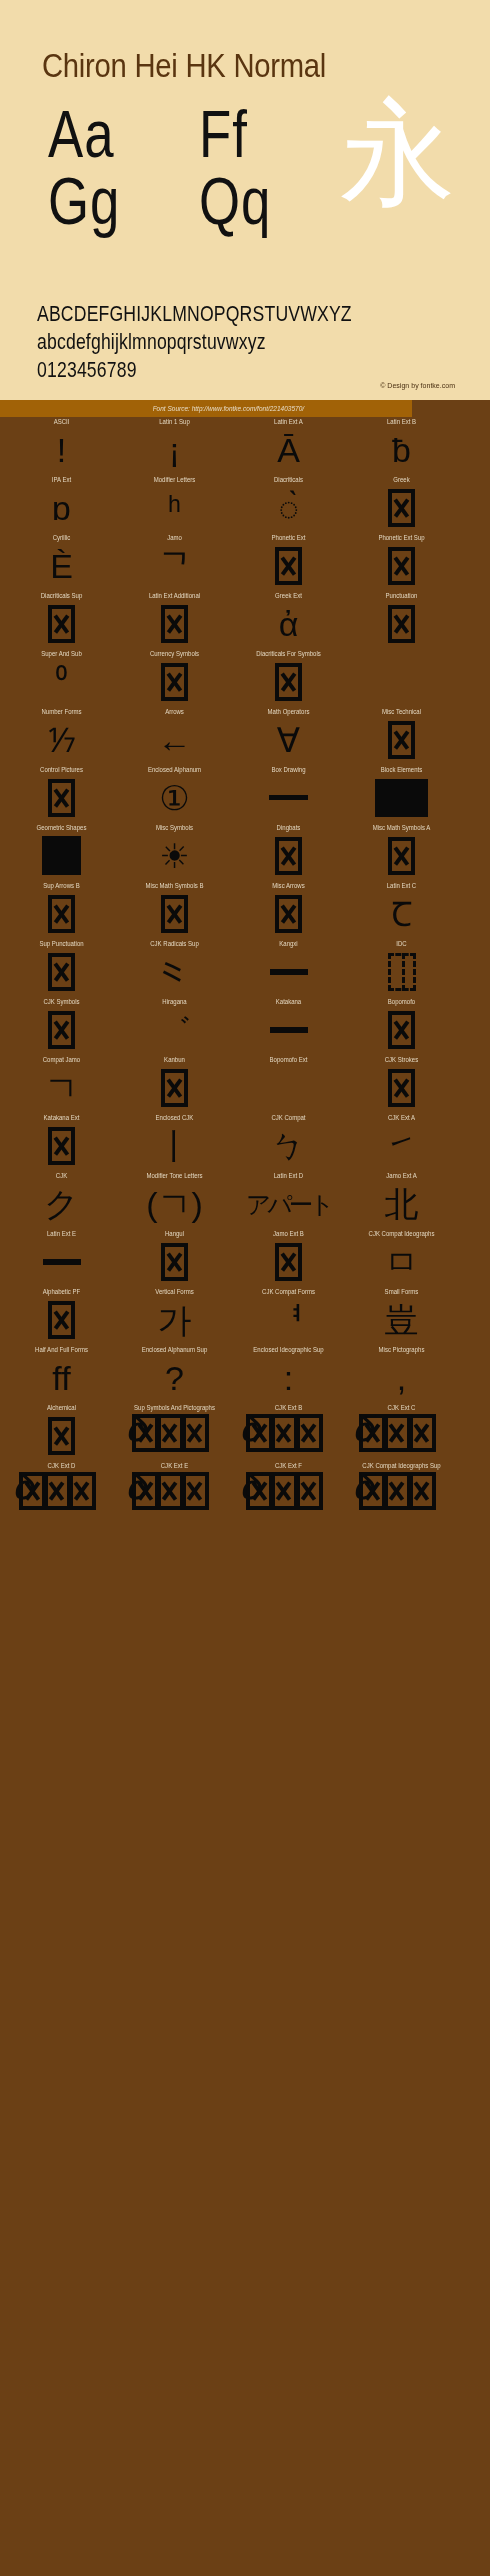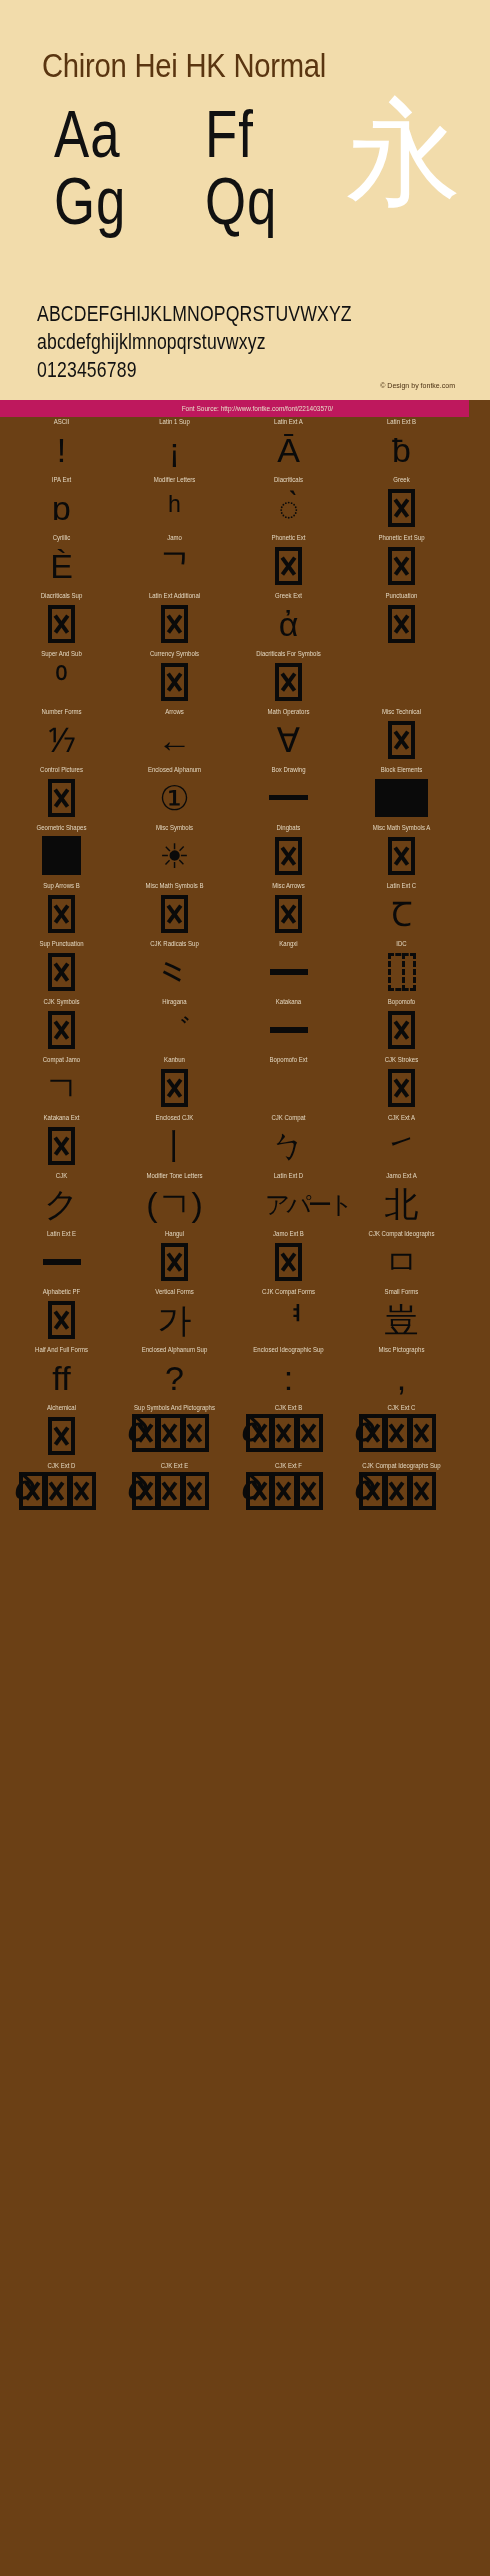--- a/index.html
+++ b/index.html
@@ -33,21 +33,21 @@
     line-height: 1;
     color: #5a3510;
     font-weight: 400;
     letter-spacing: -0.3px;
     white-space: nowrap;
     transform: scaleX(0.86);
     transform-origin: left center;
   }
   .specimen {
     position: absolute;
-    left: 49px;
+    left: 43px;
     top: 101px;
     width: 429px;
     height: 184px;
   }
   .spec-col {
     position: absolute;
     font-size: 66px;
     line-height: 1.02;
     color: #111;
     font-weight: 400;
@@ -86,23 +86,24 @@
     white-space: nowrap;
     transform: scaleX(0.88);
     transform-origin: right top;
   }
 
   
   .source-bar {
     position: absolute;
     left: 0;
     top: 400px;
-    width: 469px;
+    width: 412px;
     height: 17px;
-    background: #be185d;
+    background: #a16207;
+    font-style: italic;
   }
   .source-text {
     position: absolute;
     left: 50%;
     top: 3.7px;
     transform: translateX(-37%) scaleX(0.88);
     font-size: 7.4px;
     color: #e8ddc8;
     white-space: nowrap;
   }
@@ -207,21 +208,21 @@
 
   .hline {
     display: inline-block;
     vertical-align: middle;
     background: #0a0a0a;
     width: 39px;
     height: 4.3px;
   }
   .hline.thick { height: 6.1px; width: 38px; }
 
-  .multi { letter-spacing: -3.7px; text-align: right; }
+  .multi { letter-spacing: -3.7px; }
 </style>
 </head>
 <body>
 
 <div id="page">
 
   <div class="hero">
 
     <div class="hero-title">Chiron Hei HK Normal</div>
 

